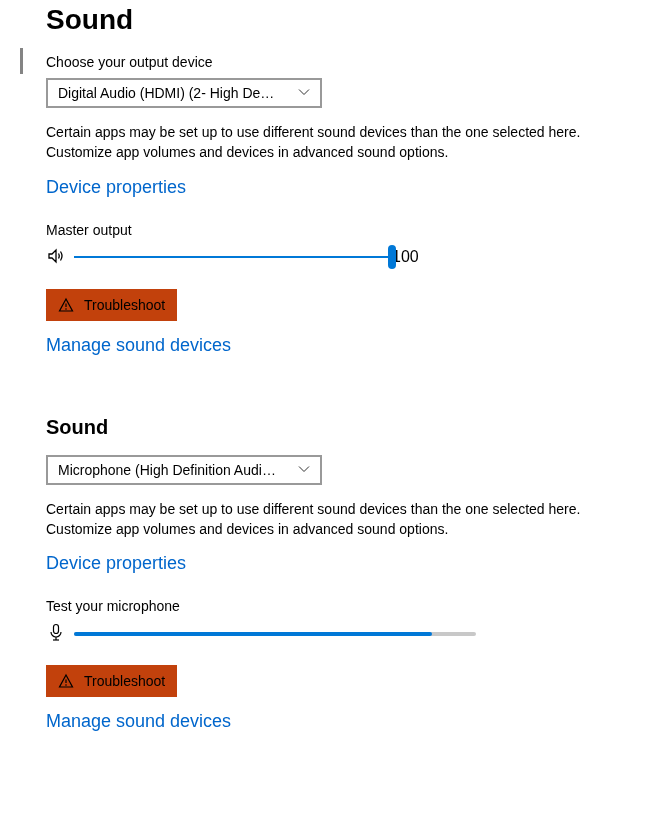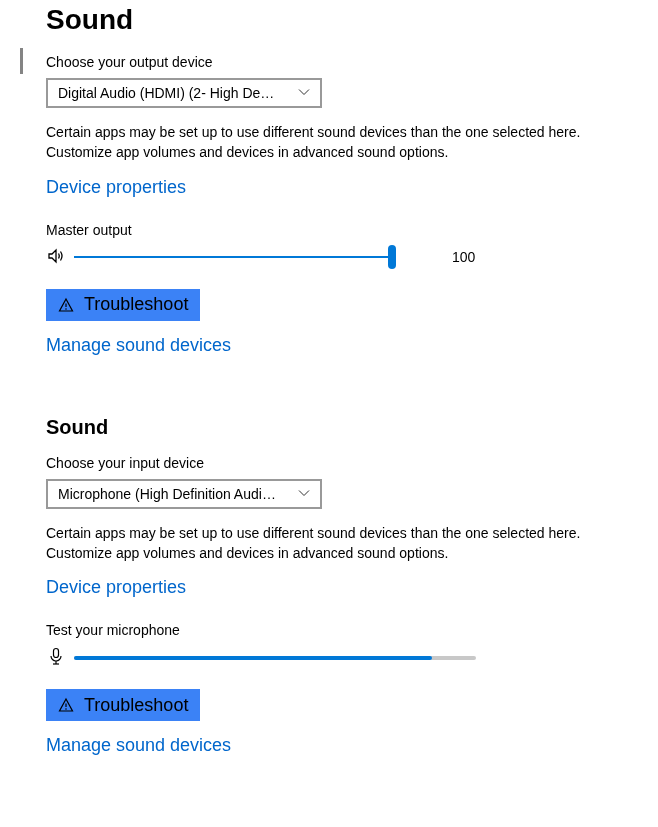--- a/index.html
+++ b/index.html
@@ -111,34 +111,33 @@
   .slider-thumb {
     position: absolute;
     top: 50%;
     transform: translate(-50%, -50%);
     width: 8px;
     height: 24px;
     background: #0078D7;
     border-radius: 4px;
   }
   .volume-value {
-    font-size: 14px;
-    margin-left: 60px;
+    font-size: 16px;
     min-width: 40px;
     text-align: left;
   }
   .btn {
     display: inline-flex;
     align-items: center;
-    background: #3b82f6;
+    background: #c2410c;
     border: none;
     height: 32px;
     padding: 0 12px;
     font-family: inherit;
-    font-size: 18px;
+    font-size: 14px;
     cursor: pointer;
     margin-top: 20px;
   }
   .btn svg { margin-right: 10px; }
   .mic-row {
     display: flex;
     align-items: center;
     margin-top: 6px;
   }
   .mic-bar {
@@ -207,21 +206,20 @@
       </svg>
       <span>Troubleshoot</span>
     </button>
 
     <div><a class="link">Manage sound devices</a></div>
   </div>
 
   
   <h2 class="section-title input-title">Sound</h2>
 
-  <div class="label">Choose your input device</div>
 
   <div class="dropdown">
     <span class="dd-text">Microphone (High Definition Audio...</span>
     <span>
       <svg width="12" height="12" viewBox="0 0 12 12">
           <path d="M1 3.5 L6 8.5 L11 3.5" fill="none" stroke="#333" stroke-width="1"></path>
         </svg>
     </span>
   </div>
 

